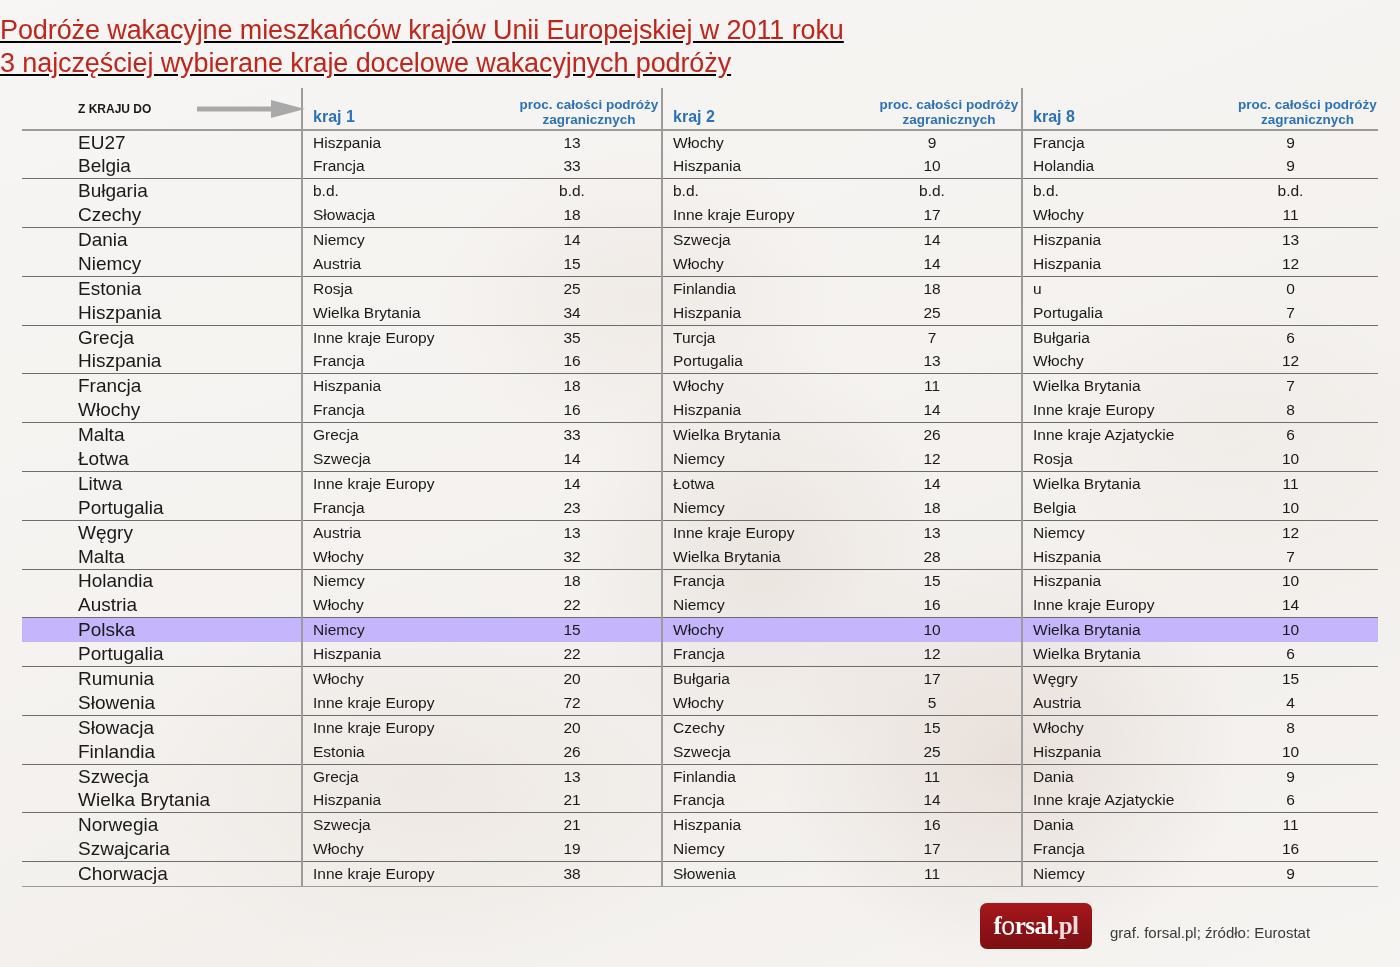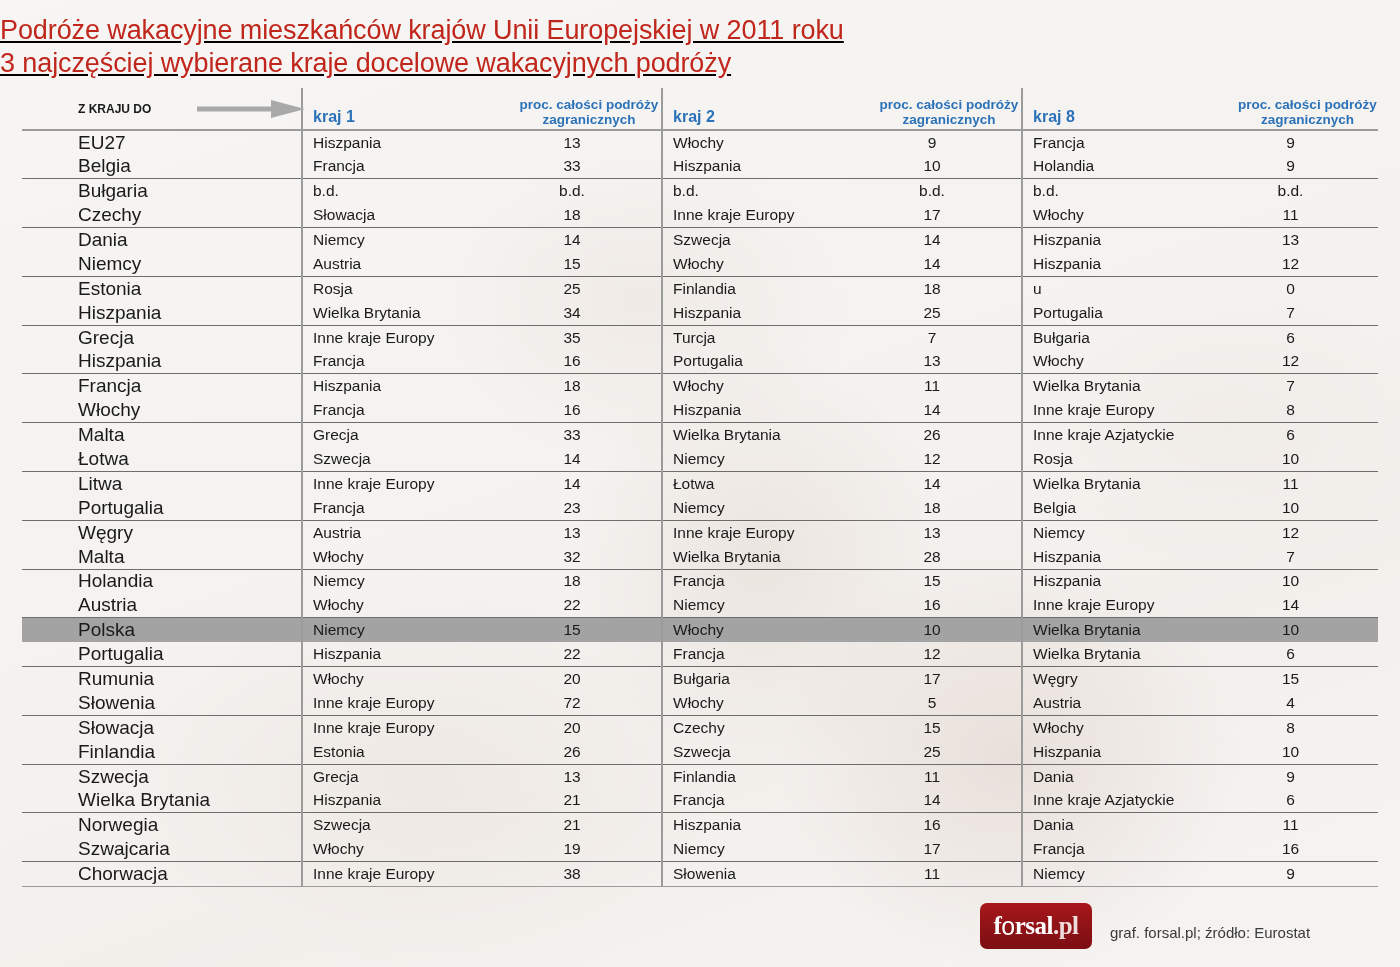--- a/index.html
+++ b/index.html
@@ -134,21 +134,21 @@
     padding-right: 34px !important;
   }
   
   tr.group-end > td {
     border-bottom: 1.5px solid #6d6d6d;
   }
   tr.hdr > th {
     border-bottom: 2.5px solid #9b9b9b;
   }
   tr.highlight > td {
-    background: #a3a3a3;
+    background: #c4b5fd;
   }
   tr.last-row > td {
     border-bottom: 1.5px solid #9b9b9b;
   }
 
   
   #footer {
     position: absolute;
     left: 980px;
     top: 903px;

